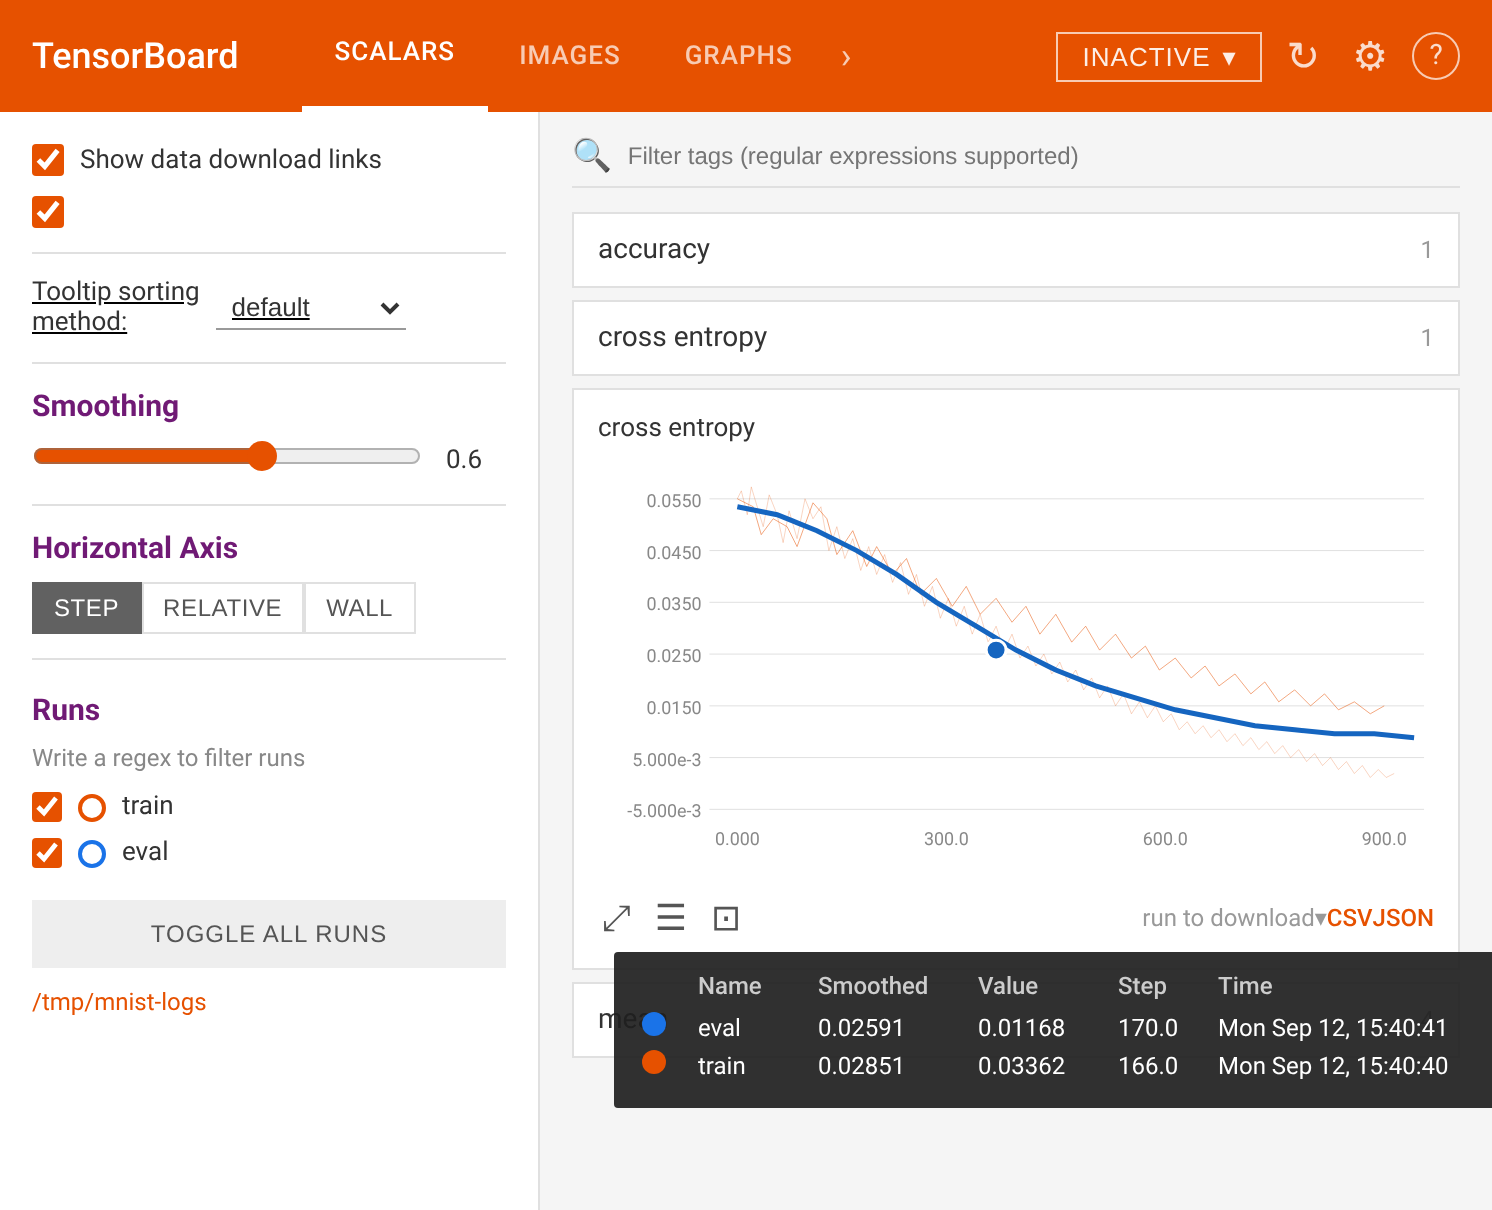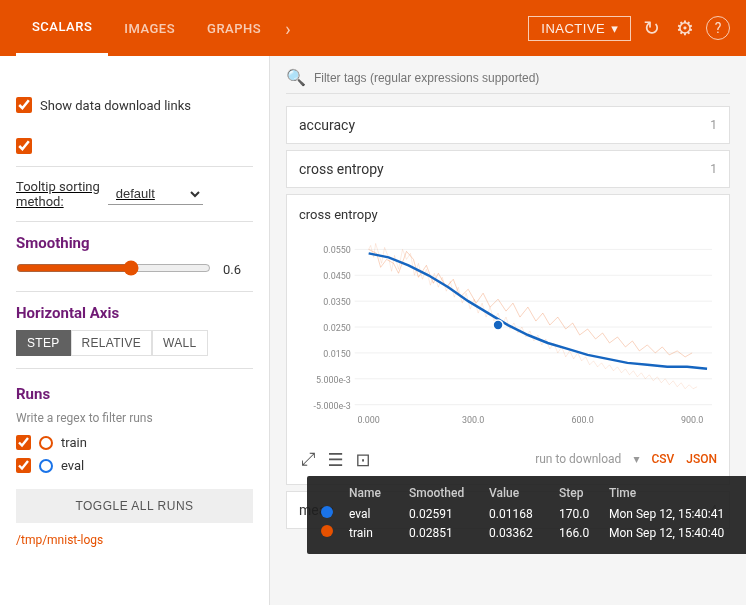--- a/index.html
+++ b/index.html
@@ -85,21 +85,20 @@
       padding: 16px;
       border-right: 1px solid #e0e0e0;
       overflow-y: auto;
       flex-shrink: 0;
     }
     .checkbox-row {
       display: flex;
       align-items: center;
       gap: 8px;
       margin-bottom: 10px;
-      margin-top: 25px;
     }
     .checkbox-row input[type="checkbox"] {
       accent-color: #e65100;
       width: 16px;
       height: 16px;
     }
     .checkbox-label {
       font-size: 13px;
       color: #333;
     }
@@ -311,21 +310,21 @@
     }
     .chart-icon-btn {
       color: #555;
       font-size: 18px;
       cursor: pointer;
       padding: 2px;
     }
     .download-area {
       display: flex;
       align-items: center;
-      gap: 12px;
+      gap: 0;
       font-size: 12px;
       color: #999;
     }
     .dl-link {
       color: #e65100;
       font-size: 12px;
       font-weight: 500;
       cursor: pointer;
     }
 
@@ -372,20 +371,21 @@
       padding: 10px 12px;
       background: white;
       border: 1px solid #e0e0e0;
       margin-bottom: 6px;
     }
   </style>
 </head>
 <body>
 
 <header class="header">
+  <div class="header-logo">TensorBoard</div>
   <nav class="header-nav">
     <div class="nav-item active">SCALARS</div>
     <div class="nav-item">IMAGES</div>
     <div class="nav-item">GRAPHS</div>
     <div class="nav-chevron">›</div>
   </nav>
   <div class="header-right">
     <button class="inactive-btn">
       <span>INACTIVE</span>
       <span>▾</span>

